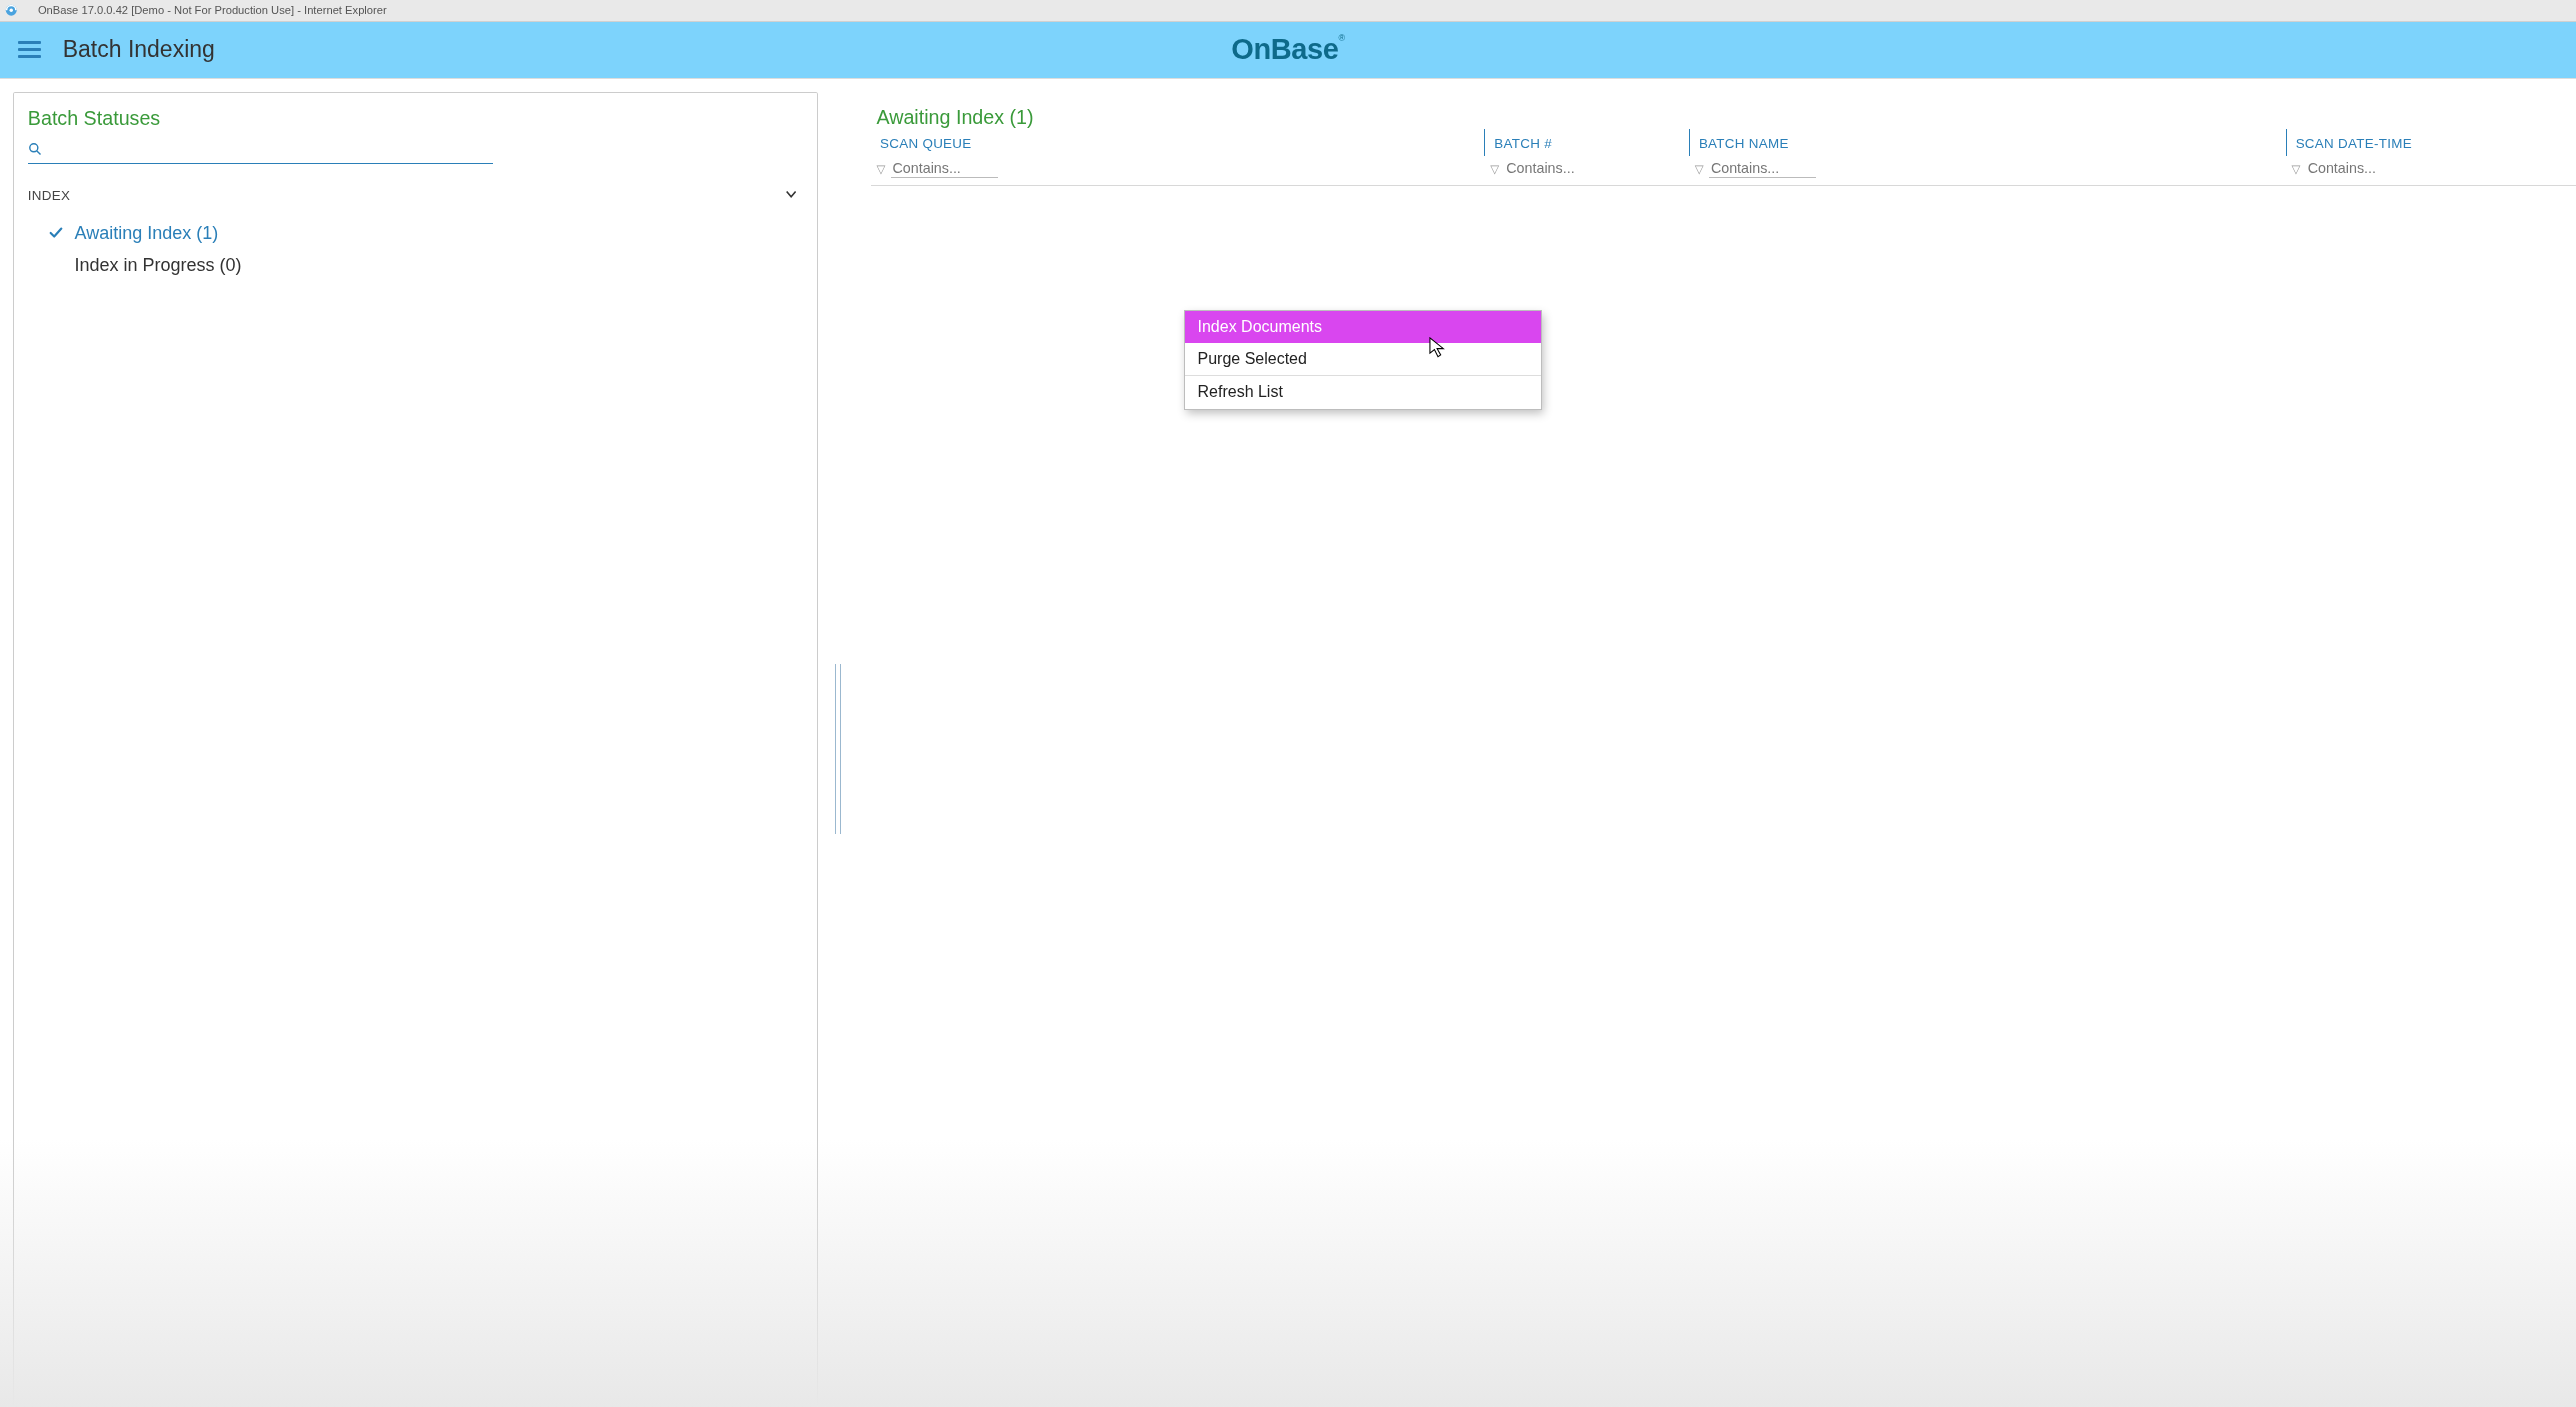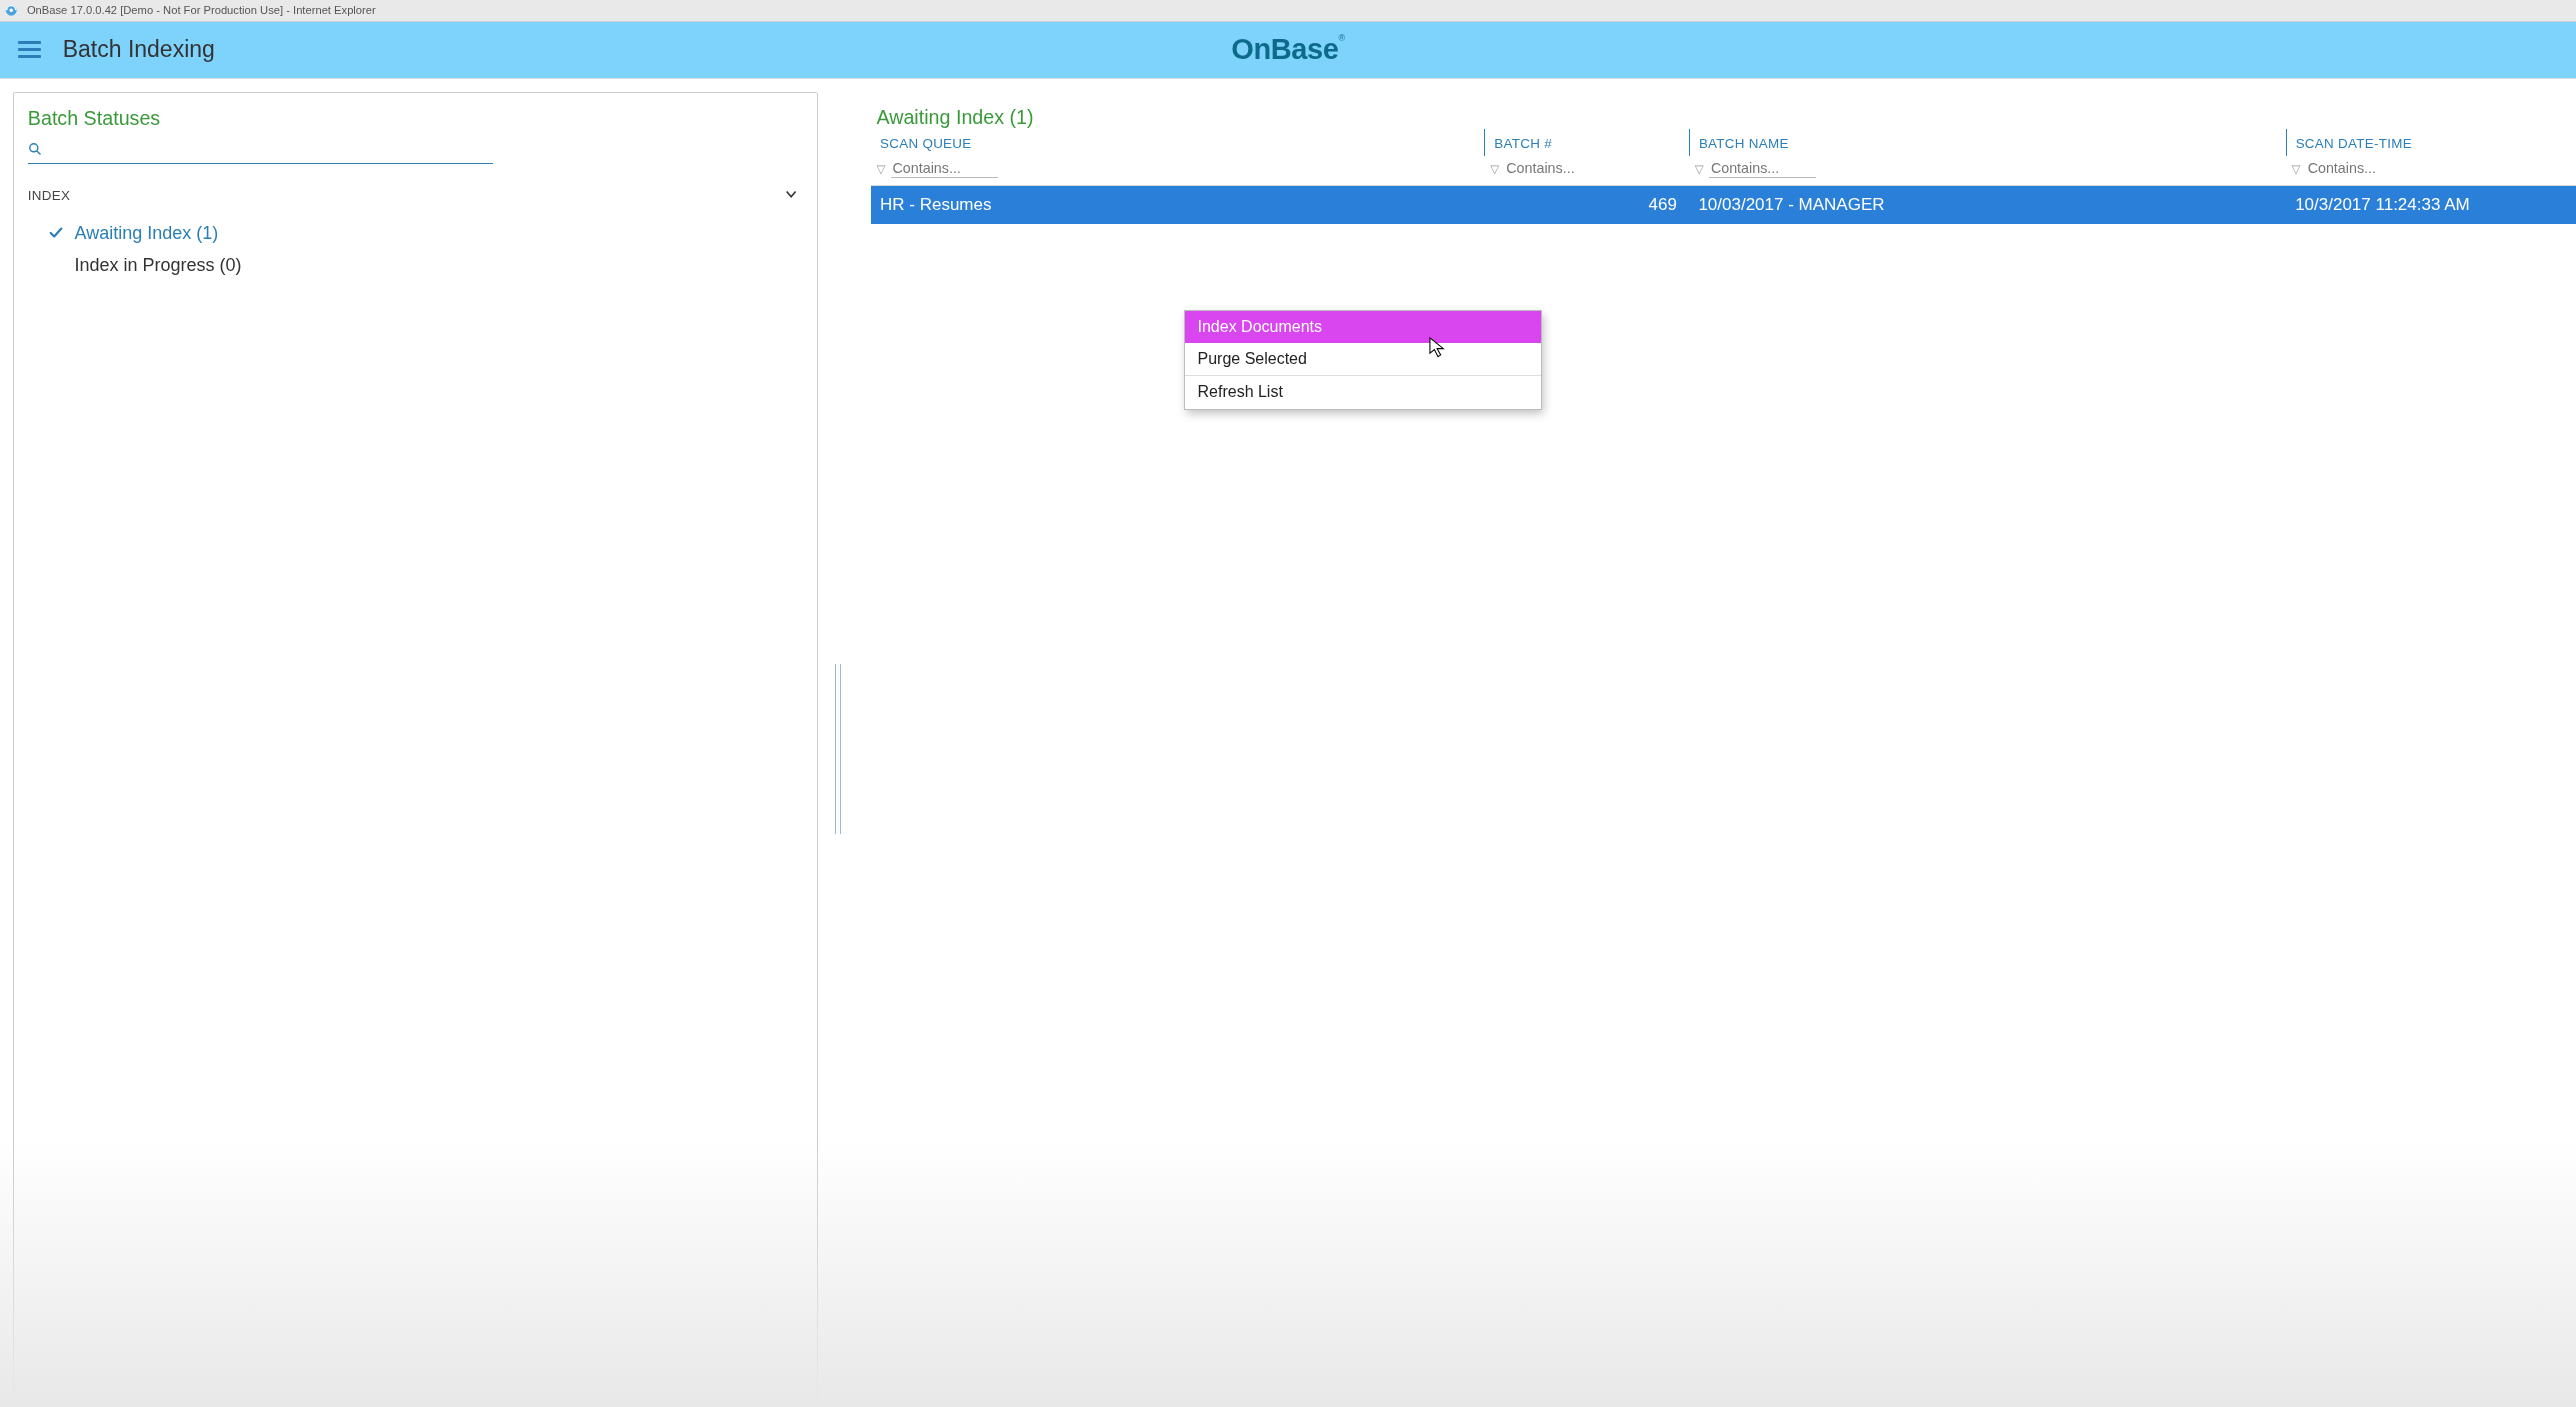--- a/index.html
+++ b/index.html
@@ -9,21 +9,21 @@
   
   .window-chrome {
     height: 21.5px;
     background: #e9e9e9;
     border-bottom: 0.9px solid #d0d0d0;
     display: flex;
     align-items: center;
     padding: 0 5.4px;
     font-size: 11.2px;
     color: #555;
-    gap: 9px;
+    gap: 20px;
   }
   .window-chrome .ie-icon { width:12.5px; height:12.5px; display:inline-block; }
 
   
   .app-header {
     height: 57px;
     background: #7dd3fc;
     border-bottom: 0.9px solid #ddd;
     display: flex;
     align-items: center;
@@ -315,26 +315,20 @@
             </div>
           </td>
           <td>
             <div class="filter-cell naked">
               <span class="funnel">▽</span>
               <span class="txt">Contains...</span>
             </div>
           </td>
         </tr>
 
-        <tr class="data-row">
-          <td>HR - Resumes</td>
-          <td class="num">469</td>
-          <td>10/03/2017 - MANAGER</td>
-          <td>10/3/2017 11:24:33 AM</td>
-        </tr>
       </tbody>
     </table>
 
     <div class="context-menu">
       <div class="item highlight">
         <span>Index Documents</span>
       </div>
       <div class="item">
         <span>Purge Selected</span>
       </div>

